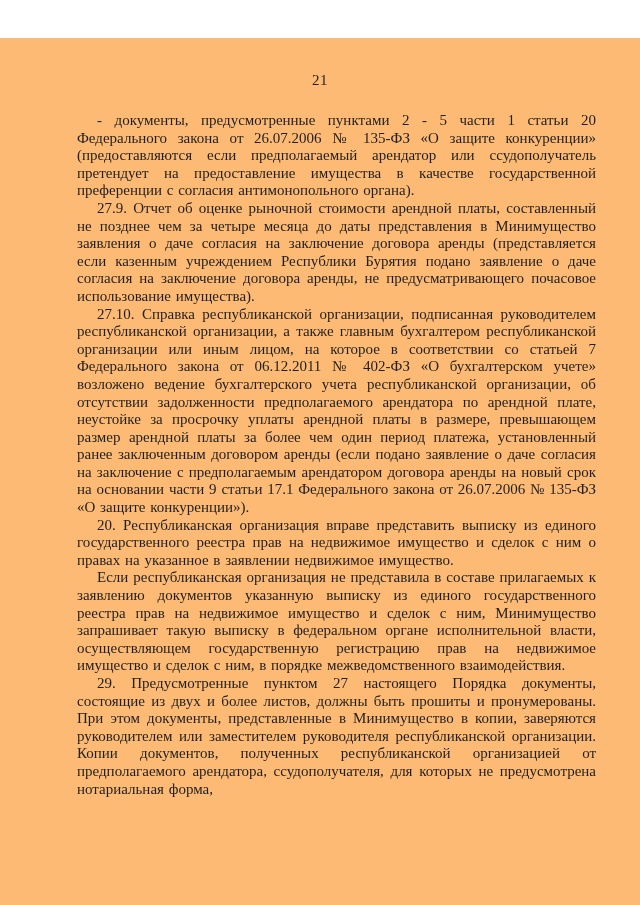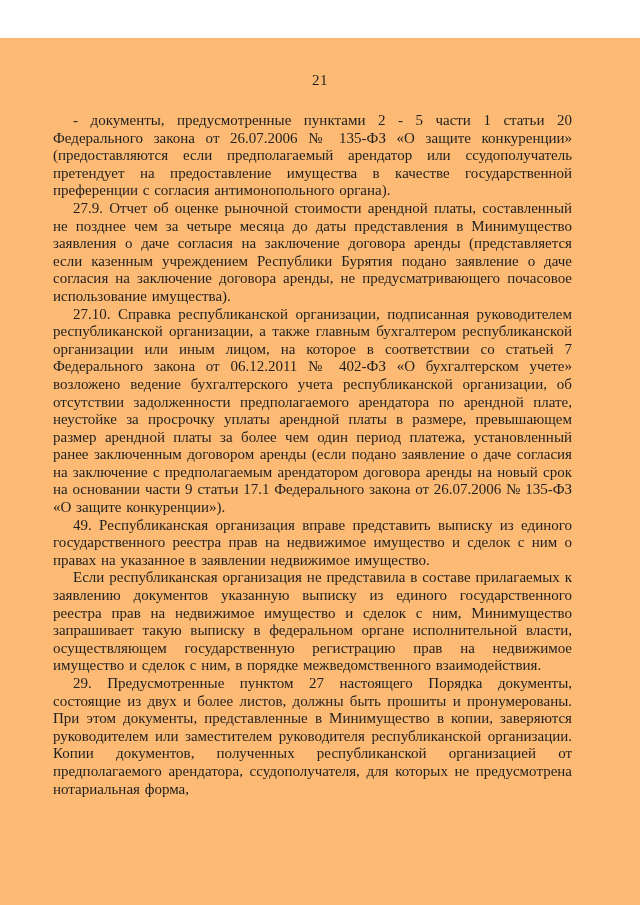--- a/index.html
+++ b/index.html
@@ -23,21 +23,21 @@
     left: 0;
     width: 100%;
     text-align: center;
     font-size: 15px;
     line-height: 17px;
     letter-spacing: 0.5px;
   }
   .doc-body {
     position: absolute;
     top: 74px;
-    left: 53px;
+    left: 77px;
     width: 519px;
     font-size: 15px;
     line-height: 17.6px;
     text-align: justify;
   }
   .doc-body p {
     margin: 0;
     padding: 0;
     text-indent: 20px;
     word-spacing: 1px;
@@ -47,18 +47,18 @@
 <body>
 
 <div class="page" style="background: #fdba74; color: rgb(31, 31, 31); margin-top: 38px;">
 
   <div class="page-number">21</div>
 
   <main class="doc-body">
     <p>- документы, предусмотренные пунктами 2 - 5 части 1 статьи 20 Федерального закона от 26.07.2006 № 135-ФЗ «О защите конкуренции» (предоставляются если предполагаемый арендатор или ссудополучатель претендует на предоставление имущества в качестве государственной преференции с согласия антимонопольного органа).</p>
     <p>27.9. Отчет об оценке рыночной стоимости арендной платы, составленный не позднее чем за четыре месяца до даты представления в Минимущество заявления о даче согласия на заключение договора аренды (представляется если казенным учреждением Республики Бурятия подано заявление о даче согласия на заключение договора аренды, не предусматривающего почасовое использование имущества).</p>
     <p>27.10. Справка республиканской организации, подписанная руководителем республиканской организации, а также главным бухгалтером республиканской организации или иным лицом, на которое в соответствии со статьей 7 Федерального закона от 06.12.2011 № 402-ФЗ «О бухгалтерском учете» возложено ведение бухгалтерского учета республиканской организации, об отсутствии задолженности предполагаемого арендатора по арендной плате, неустойке за просрочку уплаты арендной платы в размере, превышающем размер арендной платы за более чем один период платежа, установленный ранее заключенным договором аренды (если подано заявление о даче согласия на заключение с предполагаемым арендатором договора аренды на новый срок на основании части 9 статьи 17.1 Федерального закона от 26.07.2006 № 135-ФЗ «О защите конкуренции»).</p>
-    <p>49. Республиканская организация вправе представить выписку из единого государственного реестра прав на недвижимое имущество и сделок с ним о правах на указанное в заявлении недвижимое имущество.</p>
+    <p>20. Республиканская организация вправе представить выписку из единого государственного реестра прав на недвижимое имущество и сделок с ним о правах на указанное в заявлении недвижимое имущество.</p>
     <p>Если республиканская организация не представила в составе прилагаемых к заявлению документов указанную выписку из единого государственного реестра прав на недвижимое имущество и сделок с ним, Минимущество запрашивает такую выписку в федеральном органе исполнительной власти, осуществляющем государственную регистрацию прав на недвижимое имущество и сделок с ним, в порядке межведомственного взаимодействия.</p>
     <p>29. Предусмотренные пунктом 27 настоящего Порядка документы, состоящие из двух и более листов, должны быть прошиты и пронумерованы. При этом документы, представленные в Минимущество в копии, заверяются руководителем или заместителем руководителя республиканской организации. Копии документов, полученных республиканской организацией от предполагаемого арендатора, ссудополучателя, для которых не предусмотрена нотариальная форма,</p>
   </main>
 
 </div>
 
 </body></html>

